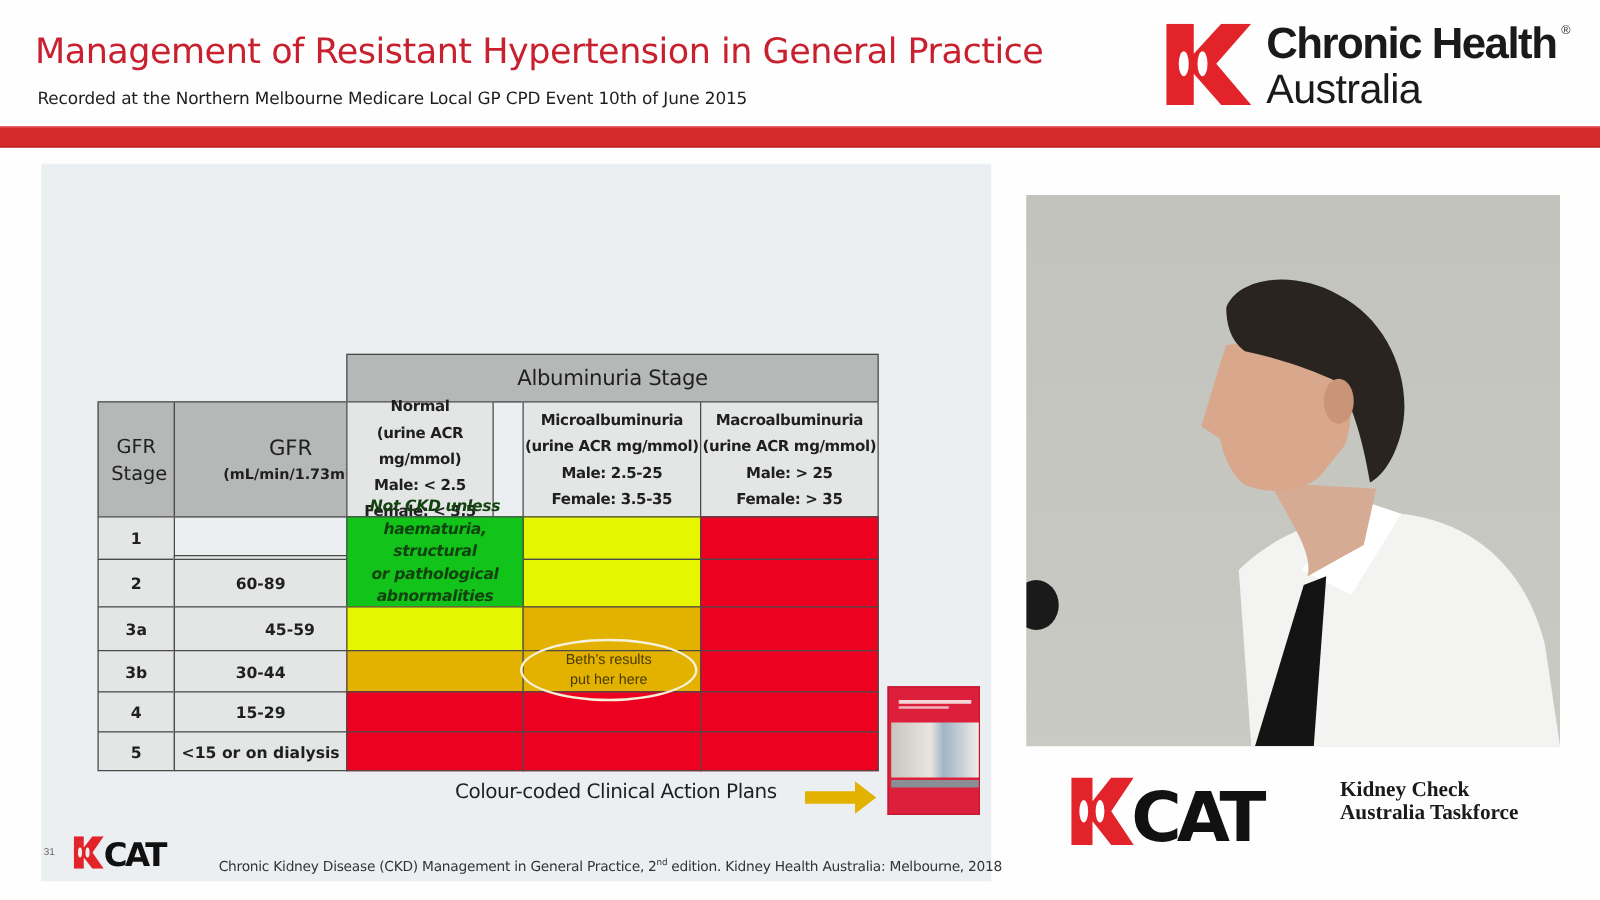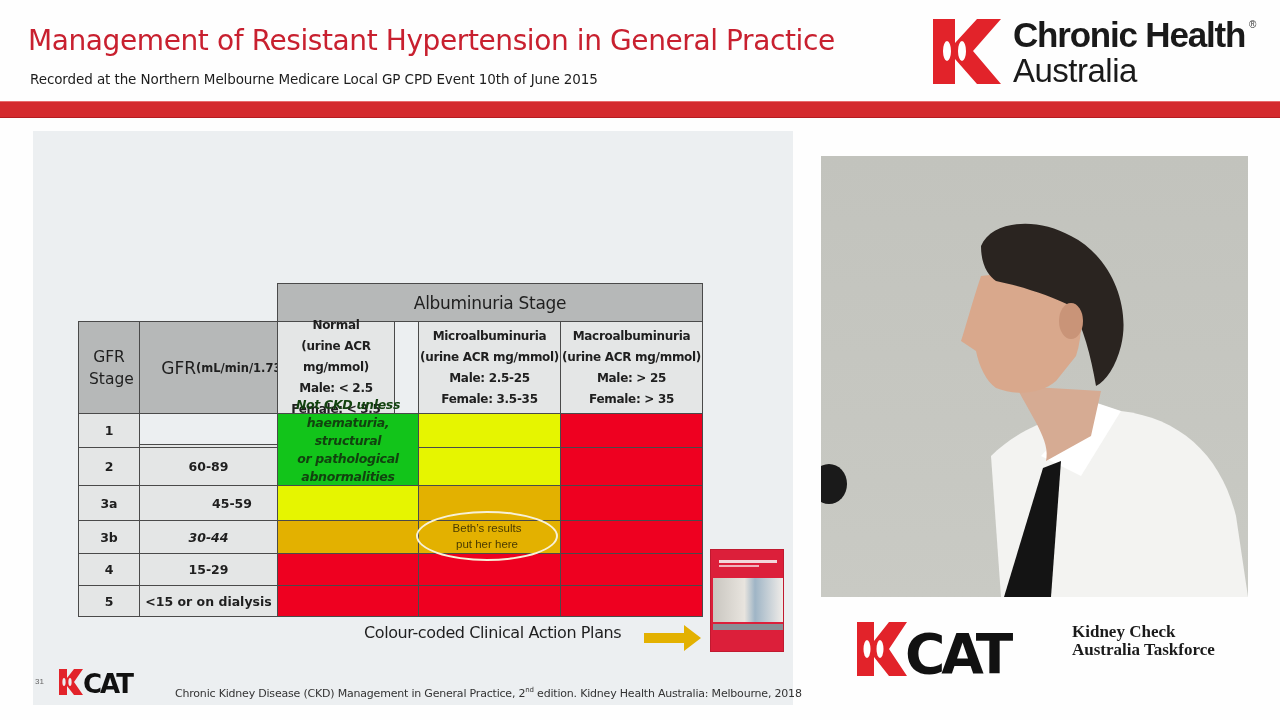--- a/index.html
+++ b/index.html
@@ -79,21 +79,21 @@
 
   <div class="slide">
 
     <div class="ckd-table">
 
       <div class="cell hdr-gray" style="left:244px;top:152px;width:426px;height:39px;font-size:17px;letter-spacing:-0.3px;">Albuminuria Stage</div>
 
       <div class="cell hdr-gray" style="left:45px;top:190px;width:62px;height:93px;flex-direction:column;font-size:15.5px;line-height:22px;">
         <span style="width:40px;">GFR Stage</span>
       </div>
-      <div class="cell hdr-gray" style="left:106px;top:190px;width:139px;height:93px;flex-direction:row;padding-left:48px;">
+      <div class="cell hdr-gray" style="left:106px;top:190px;width:139px;height:93px;flex-direction:column;padding-left:48px;">
         <span style="font-size:17px;line-height:22px;">GFR</span>
         <span style="font-size:11.5px;font-weight:bold;line-height:18px;">(mL/min/1.73m²)</span>
       </div>
 
       <div class="cell hdr-light col-hdr" style="left:244px;top:190px;width:118px;height:93px;">
         <span>Normal</span>
         <span>(urine ACR mg/mmol)</span>
         <span>Male: &lt; 2.5</span>
         <span>Female: &lt; 3.5</span>
       </div>
@@ -127,21 +127,21 @@
         <span>abnormalities present</span>
       </div>
 
       <div class="cell body-label" style="left:45px;top:354px;width:62px;height:36px;">3a</div>
       <div class="cell body-label" style="left:106px;top:354px;width:139px;height:36px;padding-left:47px;">45-59</div>
       <div class="cell yellow" style="left:244px;top:354px;width:142px;height:36px;"></div>
       <div class="cell orange" style="left:385px;top:354px;width:143px;height:36px;"></div>
       <div class="cell red" style="left:527px;top:354px;width:143px;height:36px;"></div>
 
       <div class="cell body-label" style="left:45px;top:389px;width:62px;height:34px;">3b</div>
-      <div class="cell body-label" style="left:106px;top:389px;width:139px;height:34px;font-style:italic;">30-44</div>
+      <div class="cell body-label" style="left:106px;top:389px;width:139px;height:34px;">30-44</div>
       <div class="cell orange" style="left:244px;top:389px;width:142px;height:34px;"></div>
       <div class="cell orange" style="left:385px;top:389px;width:143px;height:34px;"></div>
       <div class="cell red" style="left:527px;top:389px;width:143px;height:34px;"></div>
 
       <div class="cell body-label" style="left:45px;top:422px;width:62px;height:33px;">4</div>
       <div class="cell body-label" style="left:106px;top:422px;width:139px;height:33px;">15-29</div>
       <div class="cell red" style="left:244px;top:422px;width:142px;height:33px;"></div>
       <div class="cell red" style="left:385px;top:422px;width:143px;height:33px;"></div>
       <div class="cell red" style="left:527px;top:422px;width:143px;height:33px;"></div>
 

